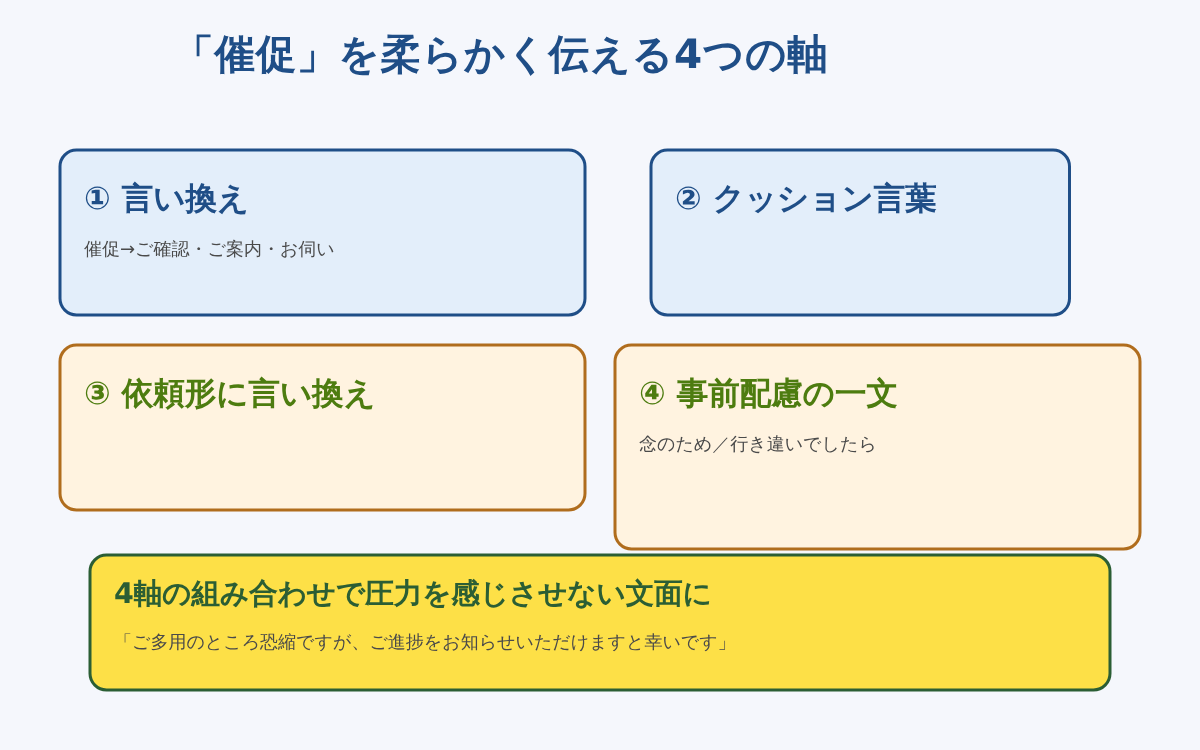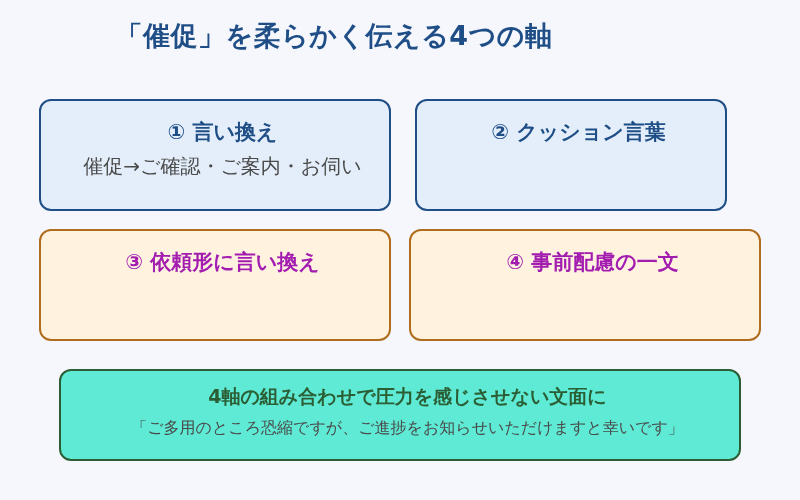--- a/index.html
+++ b/index.html
@@ -23,66 +23,66 @@
       font-size: 27px;
       font-weight: bold;
       color: #1f4e87;
       letter-spacing: 0.5px;
     }
     .card {
       position: absolute;
       box-sizing: border-box;
       border-radius: 12px;
       border: 2px solid;
-      text-align: center;
+      text-align: left;
       padding-left: 15px;
     }
     .card.blue {
       background: #e3eefa;
       border-color: #1f4e87;
     }
     .card.orange {
       background: #fff3e0;
       border-color: #b06d1d;
     }
     .card.green {
-      background: #5eead4;
+      background: #fde047;
       border-color: #2b5e34;
     }
     .card-title {
       font-size: 21px;
       font-weight: bold;
       margin-top: 16px;
       line-height: 30px;
     }
     .blue .card-title { color: #1f4e87; }
-    .orange .card-title { color: #a21caf; }
+    .orange .card-title { color: #4d7c0f; }
     .card-sub {
-      font-size: 20px;
+      font-size: 12px;
       color: #4a4a4a;
       margin-top: 8px;
       line-height: 22px;
     }
     .summary-title {
       font-size: 19px;
       font-weight: bold;
       color: #2b5e34;
       margin-top: 12px;
       line-height: 26px;
     }
     .summary-sub {
-      font-size: 16px;
+      font-size: 12px;
       color: #4a4a4a;
       margin-top: 8px;
       line-height: 22px;
     }
     #card1 { left: 39px; top: 99px; width: 352px; height: 112px; }
-    #card2 { left: 415px; top: 99px; width: 312px; height: 112px; }
+    #card2 { left: 433px; top: 99px; width: 281px; height: 112px; }
     #card3 { left: 39px; top: 229px; width: 352px; height: 112px; }
-    #card4 { left: 409px; top: 229px; width: 352px; height: 112px; }
+    #card4 { left: 409px; top: 229px; width: 352px; height: 138px; }
     #summary { left: 59px; top: 369px; width: 682px; height: 92px; }
   </style>
 </head>
 <body>
 
 <div class="title">「催促」を柔らかく伝える4つの軸</div>
 
 <div class="card blue" id="card1">
   <div class="card-title">① 言い換え</div>
   <div class="card-sub">催促→ご確認・ご案内・お伺い</div>
@@ -91,18 +91,19 @@
 <div class="card blue" id="card2">
   <div class="card-title">② クッション言葉</div>
 </div>
 
 <div class="card orange" id="card3">
   <div class="card-title">③ 依頼形に言い換え</div>
 </div>
 
 <div class="card orange" id="card4">
   <div class="card-title">④ 事前配慮の一文</div>
+  <div class="card-sub">念のため／行き違いでしたら</div>
 </div>
 
 <div class="card green" id="summary">
   <div class="summary-title">4軸の組み合わせで圧力を感じさせない文面に</div>
   <div class="summary-sub">「ご多用のところ恐縮ですが、ご進捗をお知らせいただけますと幸いです」</div>
 </div>
 
 </body></html>

